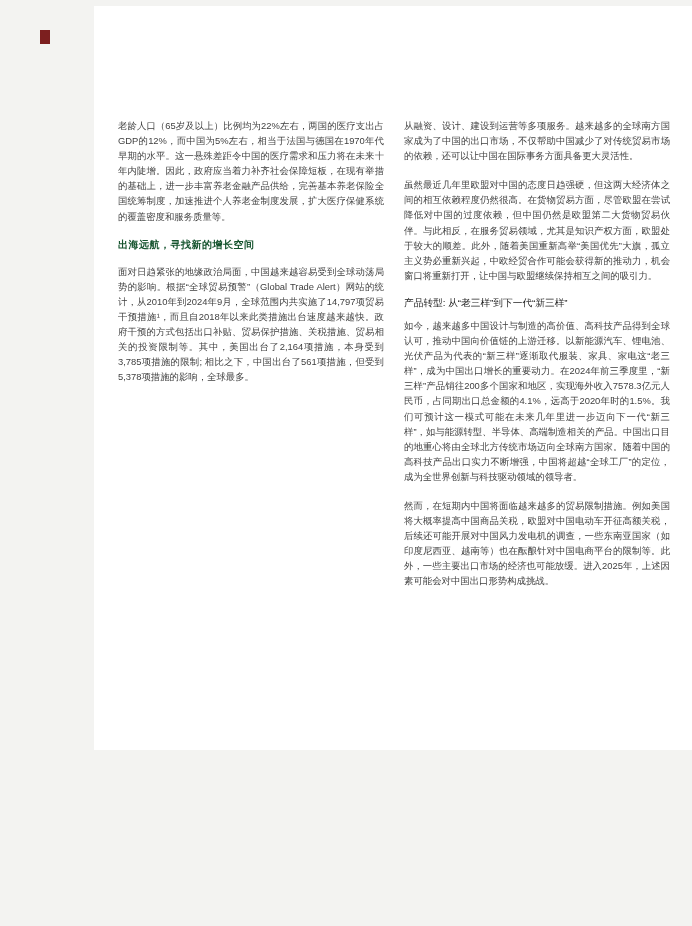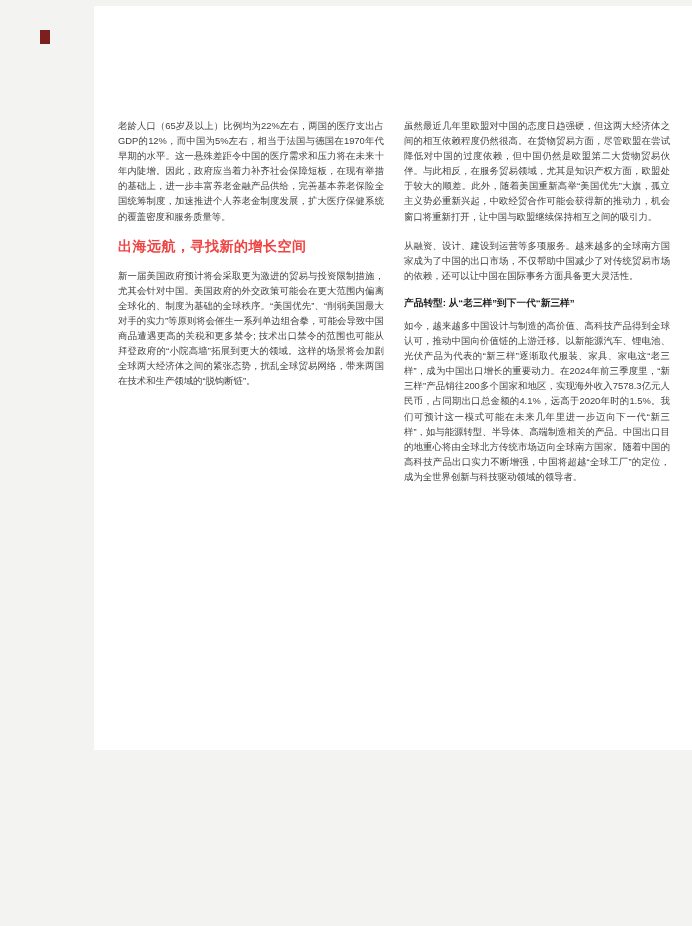--- a/index.html
+++ b/index.html
@@ -25,25 +25,25 @@
     position:absolute; left:24px; right:24px; top:112px; bottom:36px;
     display:flex; gap:20px; overflow:hidden;
   }
   .col { width:266px; flex:0 0 266px; }
 
   .para {
     font-size:9.4px; line-height:15.1px; color:#3f3f3f;
     text-align:justify; margin:0 0 14px 0;
   }
   .section-heading {
-    font-size:14px; font-weight:bold; color:#ef4444;
+    font-size:10px; font-weight:bold; color:#14532d;
     margin:6px 0 12px 0; letter-spacing:0.5px;
   }
   .subhead {
-    font-size:9.7px; font-weight:bold; color:#1f1f1f;
+    font-size:9.7px; font-weight:normal; color:#1f1f1f;
     margin:2px 0 8px 0;
   }
 
   .footnote {
     position:absolute; left:24px; right:24px; bottom:10px;
     border-top:7px solid #84cc16;
     padding-top:2px;
     font-size:7.6px; line-height:11px; color:#6b6b6b;
   }
 
@@ -61,28 +61,29 @@
 
   <div class="edge-mark"></div>
 
   <div class="page">
 
     <div class="columns">
 
       <div class="col">
         <p class="para">老龄人口（65岁及以上）比例均为22%左右，两国的医疗支出占GDP的12%，而中国为5%左右，相当于法国与德国在1970年代早期的水平。这一悬殊差距令中国的医疗需求和压力将在未来十年内陡增。因此，政府应当着力补齐社会保障短板，在现有举措的基础上，进一步丰富养老金融产品供给，完善基本养老保险全国统筹制度，加速推进个人养老金制度发展，扩大医疗保健系统的覆盖密度和服务质量等。</p>
         <h2 class="section-heading">出海远航，寻找新的增长空间</h2>
-        <p class="para">新一届美国政府预计将会采取更为激进的贸易与投资限制措施，尤其会针对中国。美国政府的外交政策可能会在更大范围内偏离全球化的、制度为基础的全球秩序。“美国优先”、“削弱美国最大对手的实力”等原则将会催生一系列单边组合拳，可能会导致中国商品遭遇更高的关税和更多禁令; 技术出口禁令的范围也可能从拜登政府的“小院高墙”拓展到更大的领域。这样的场景将会加剧全球两大经济体之间的紧张态势，扰乱全球贸易网络，带来两国在技术和生产领域的“脱钩断链”。</p>
+        <p class="para">面对日趋紧张的地缘政治局面，中国越来越容易受到全球动荡局势的影响。根据“全球贸易预警”（Global Trade Alert）网站的统计，从2010年到2024年9月，全球范围内共实施了14,797项贸易干预措施¹，而且自2018年以来此类措施出台速度越来越快。政府干预的方式包括出口补贴、贸易保护措施、关税措施、贸易相关的投资限制等。其中，美国出台了2,164项措施，本身受到3,785项措施的限制; 相比之下，中国出台了561项措施，但受到5,378项措施的影响，全球最多。</p>
       </div>
 
       <div class="col">
+        <p class="para">从融资、设计、建设到运营等多项服务。越来越多的全球南方国家成为了中国的出口市场，不仅帮助中国减少了对传统贸易市场的依赖，还可以让中国在国际事务方面具备更大灵活性。</p>
         <p class="para">虽然最近几年里欧盟对中国的态度日趋强硬，但这两大经济体之间的相互依赖程度仍然很高。在货物贸易方面，尽管欧盟在尝试降低对中国的过度依赖，但中国仍然是欧盟第二大货物贸易伙伴。与此相反，在服务贸易领域，尤其是知识产权方面，欧盟处于较大的顺差。此外，随着美国重新高举“美国优先”大旗，孤立主义势必重新兴起，中欧经贸合作可能会获得新的推动力，机会窗口将重新打开，让中国与欧盟继续保持相互之间的吸引力。</p>
-        <p class="para">从融资、设计、建设到运营等多项服务。越来越多的全球南方国家成为了中国的出口市场，不仅帮助中国减少了对传统贸易市场的依赖，还可以让中国在国际事务方面具备更大灵活性。</p>
         <h3 class="subhead">产品转型: 从“老三样”到下一代“新三样”</h3>
         <p class="para">如今，越来越多中国设计与制造的高价值、高科技产品得到全球认可，推动中国向价值链的上游迁移。以新能源汽车、锂电池、光伏产品为代表的“新三样”逐渐取代服装、家具、家电这“老三样”，成为中国出口增长的重要动力。在2024年前三季度里，“新三样”产品销往200多个国家和地区，实现海外收入7578.3亿元人民币，占同期出口总金额的4.1%，远高于2020年时的1.5%。我们可预计这一模式可能在未来几年里进一步迈向下一代“新三样”，如与能源转型、半导体、高端制造相关的产品。中国出口目的地重心将由全球北方传统市场迈向全球南方国家。随着中国的高科技产品出口实力不断增强，中国将超越“全球工厂”的定位，成为全世界创新与科技驱动领域的领导者。</p>
+        <p class="para">然而，在短期内中国将面临越来越多的贸易限制措施。例如美国将大概率提高中国商品关税，欧盟对中国电动车开征高额关税，后续还可能开展对中国风力发电机的调查，一些东南亚国家（如印度尼西亚、越南等）也在酝酿针对中国电商平台的限制等。此外，一些主要出口市场的经济也可能放缓。进入2025年，上述因素可能会对中国出口形势构成挑战。</p>
       </div>
 
     </div>
 
     <div class="footnote">
       <span>1) “全球贸易预警”网站（Global Trade Alert）将“政府贸易干预措施”定义为某国政府针对外国商业利益采取的歧视性举措。</span>
     </div>
 
   </div>
 

